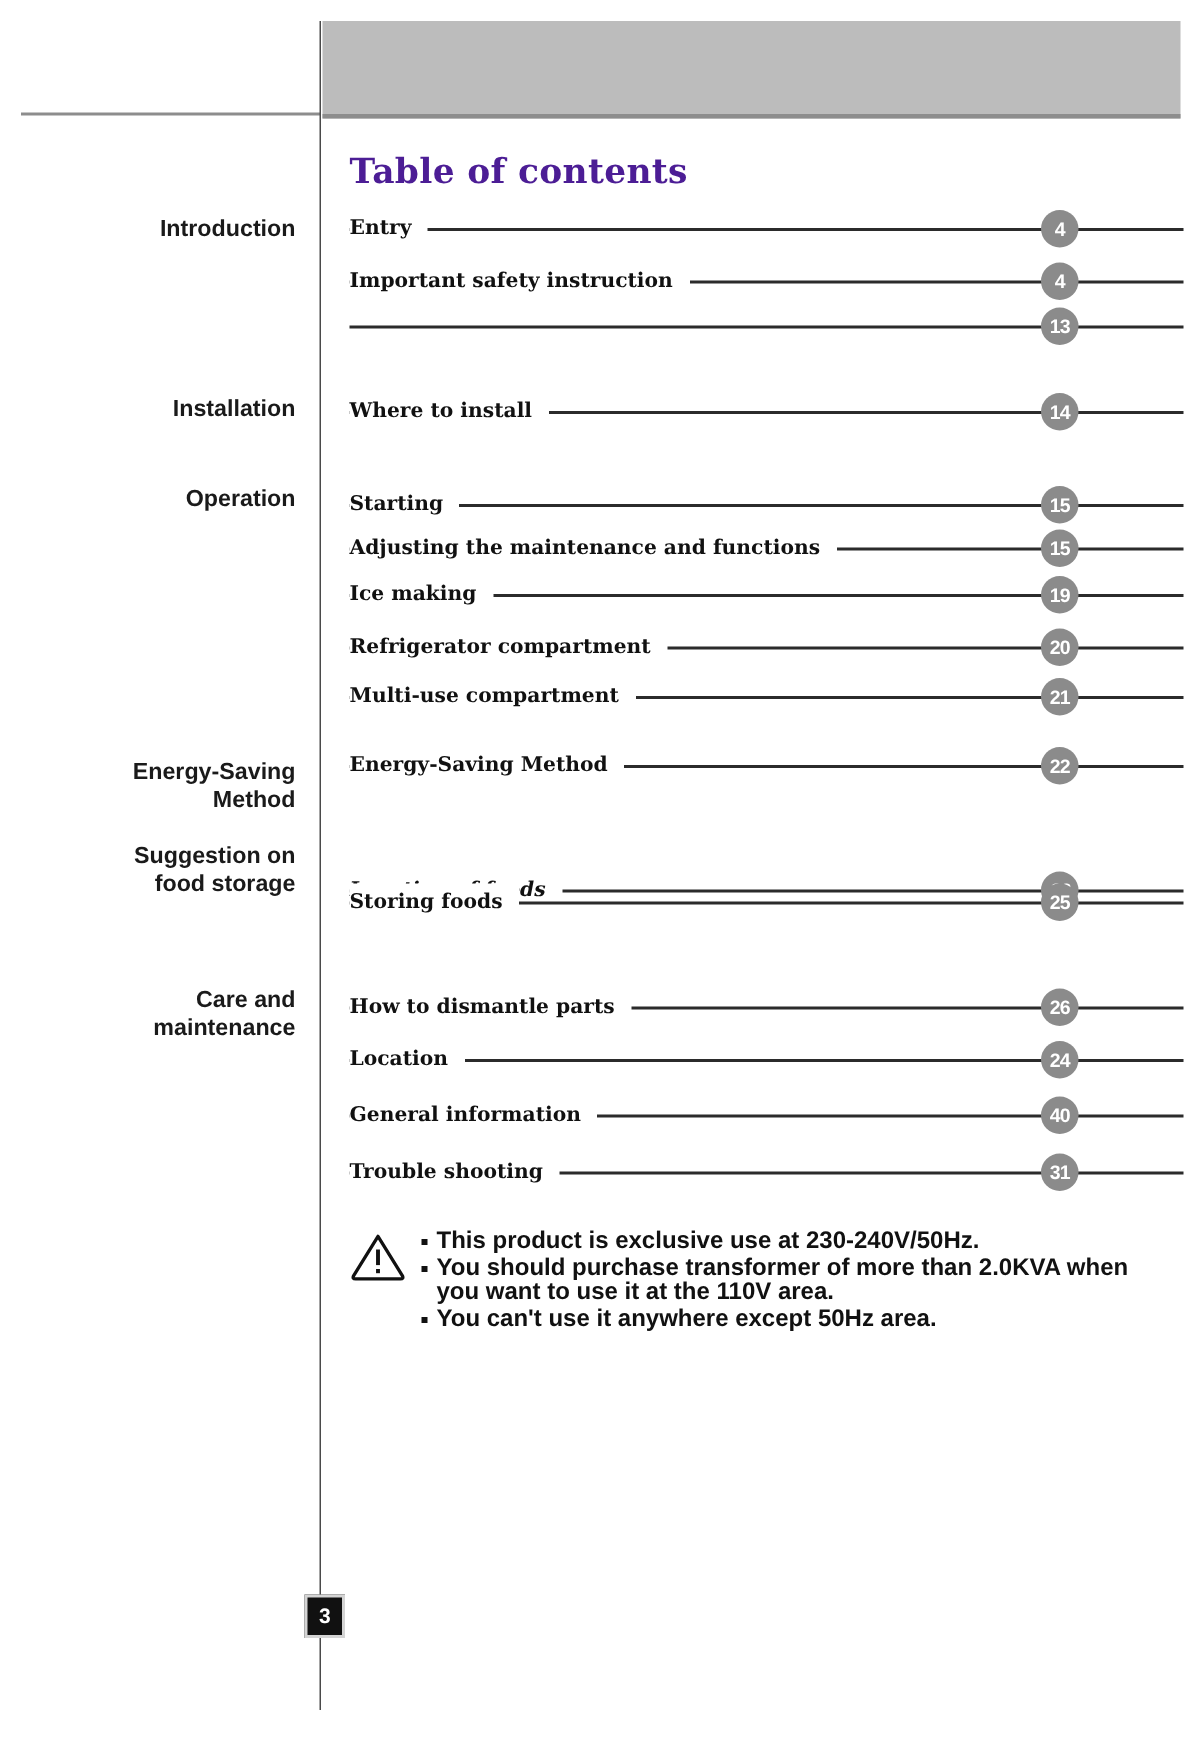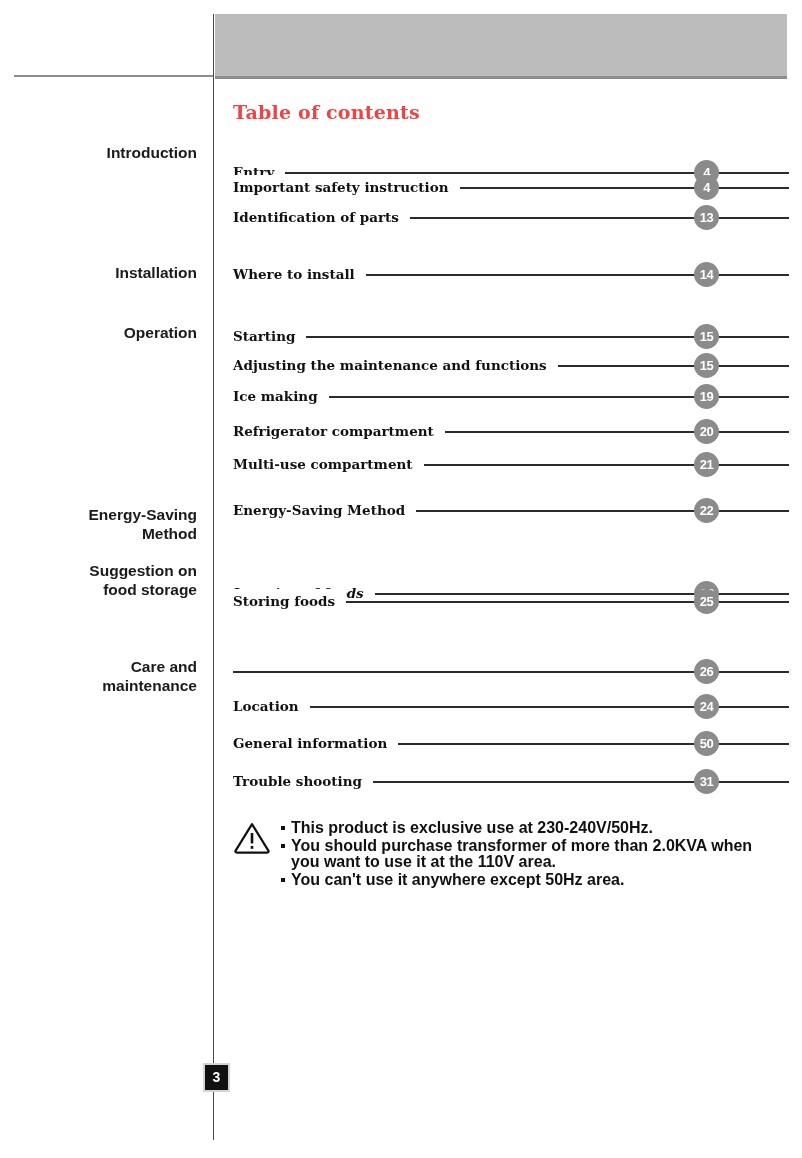--- a/index.html
+++ b/index.html
@@ -53,22 +53,22 @@
     border-left: 1.5px solid #4a4a4a;
   }
 
   
   #toc-title {
     position: absolute;
     left: 233px;
     top: 101px;
     font-family: "DejaVu Serif", serif;
     font-weight: bold;
-    font-size: 19px;
-    color: #ef4444;
+    font-size: 23px;
+    color: #4c1d95;
     letter-spacing: 0.2px;
   }
 
   
   .side-label {
     position: absolute;
     right: 605px;           
     width: 210px;
     text-align: right;
     font-family: "Liberation Sans", sans-serif;
@@ -197,33 +197,32 @@
       <div class="side-label" style="top: 323px;">Operation</div>
       <div class="side-label" style="top: 505px;">Energy-Saving
 Method</div>
       <div class="side-label" style="top: 561px;">Suggestion on
 food storage</div>
       <div class="side-label" style="top: 657px;">Care and
 maintenance</div>
     </div>
 
   <div id="toc-list">
-      <div class="toc-row" style="top: 160px;">
+      <div class="toc-row" style="top: 140px;">
         <div class="toc-line"></div>
         <div class="toc-label">Entry</div>
         <div class="toc-page">4</div>
       </div>
       <div class="toc-row" style="top: 175px;">
         <div class="toc-line"></div>
         <div class="toc-label">Important safety instruction</div>
         <div class="toc-page">4</div>
       </div>
       <div class="toc-row" style="top: 205px;">
         <div class="toc-line"></div>
-        <div class="toc-label">Identification of parts</div>
         <div class="toc-page">13</div>
       </div>
       <div class="toc-row" style="top: 262px;">
         <div class="toc-line"></div>
         <div class="toc-label">Where to install</div>
         <div class="toc-page">14</div>
       </div>
       <div class="toc-row" style="top: 324px;">
         <div class="toc-line"></div>
         <div class="toc-label">Starting</div>
@@ -259,31 +258,32 @@
         <div class="toc-label">Location of foods</div>
         <div class="toc-page">23</div>
       </div>
       <div class="toc-row" style="top: 589px;">
         <div class="toc-line"></div>
         <div class="toc-label">Storing foods</div>
         <div class="toc-page">25</div>
       </div>
       <div class="toc-row" style="top: 659px;">
         <div class="toc-line"></div>
+        <div class="toc-label">How to dismantle parts</div>
         <div class="toc-page">26</div>
       </div>
       <div class="toc-row" style="top: 694px;">
         <div class="toc-line"></div>
         <div class="toc-label">Location</div>
         <div class="toc-page">24</div>
       </div>
       <div class="toc-row" style="top: 731px;">
         <div class="toc-line"></div>
         <div class="toc-label">General information</div>
-        <div class="toc-page">50</div>
+        <div class="toc-page">40</div>
       </div>
       <div class="toc-row" style="top: 769px;">
         <div class="toc-line"></div>
         <div class="toc-label">Trouble shooting</div>
         <div class="toc-page">31</div>
       </div>
     </div>
 
   <div id="warning">
     <span id="warning-icon">

